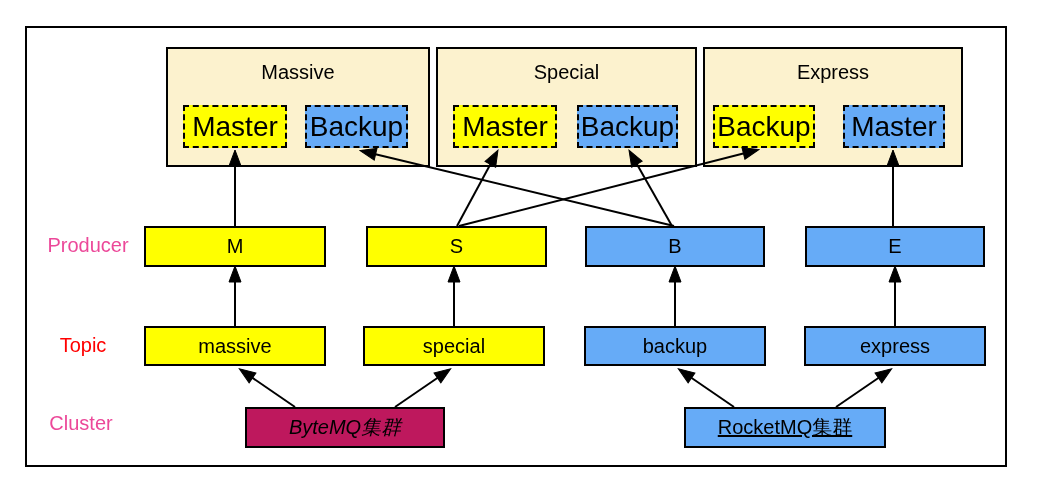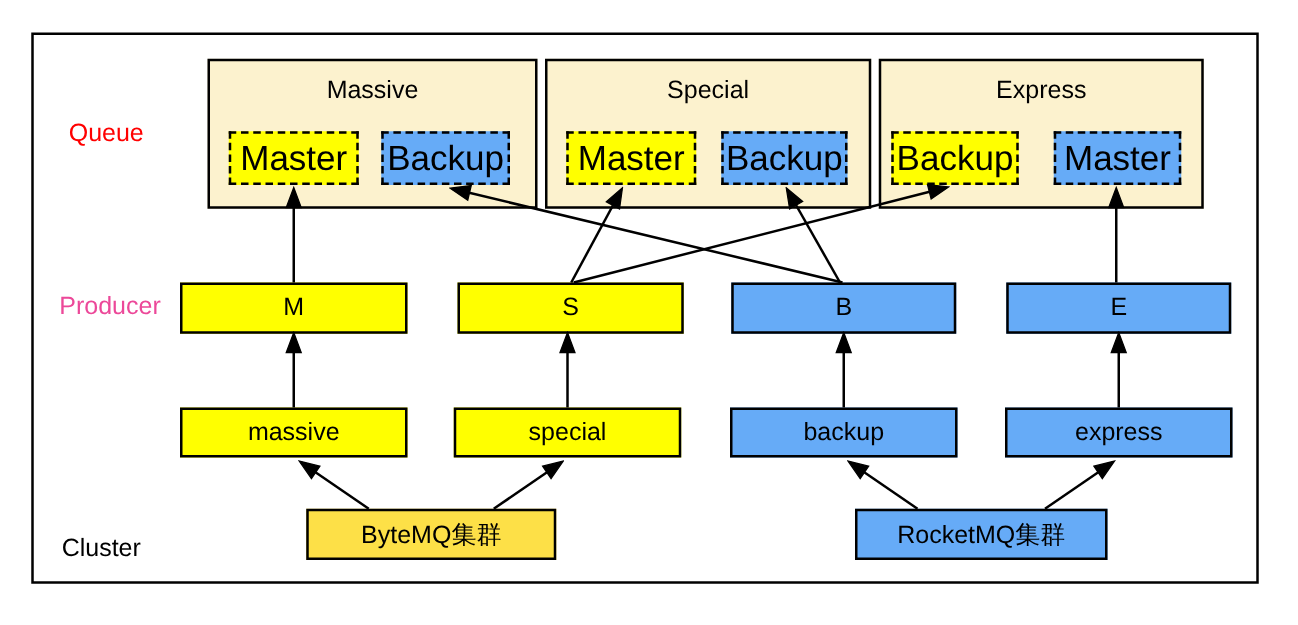--- a/index.html
+++ b/index.html
@@ -34,23 +34,23 @@
   .arrows{position:absolute;left:0;top:0;width:1038px;height:500px;pointer-events:none;}
   .arrows line{stroke:#000;stroke-width:2;}
 </style>
 </head>
 <body>
 
 <div class="canvas">
 
   <div class="frame"></div>
 
-  <div class="rowlabel" style="left: 30px; top: 96px; width: 110px; color: rgb(255, 0, 0);">Queue</div>
   <div class="rowlabel" style="left: 28px; top: 234px; width: 120px; color: #ec4899;">Producer</div>
-  <div class="rowlabel" style="left: 26px; top: 428px; width: 110px; color: #000000;">Cluster</div>
+  <div class="rowlabel" style="left: 28px; top: 334px; width: 110px; color: rgb(255, 0, 0);">Topic</div>
+  <div class="rowlabel" style="left: 26px; top: 412px; width: 110px; color: #ec4899;">Cluster</div>
 
   <div class="qgroup" style="left: 166px; width: 260px; background-color: rgb(252, 242, 206);">
     <div class="qtitle">Massive</div>
   </div>
   <div class="qnode" style="left: 183px; width: 100px; background-color: rgb(255, 255, 0);">Master</div>
   <div class="qnode" style="left: 305px; width: 99px; background-color: rgb(102, 171, 247);">Backup</div>
 
   <div class="qgroup" style="left: 436px; width: 257px; background-color: rgb(252, 242, 206);">
     <div class="qtitle">Special</div>
   </div>
@@ -66,22 +66,22 @@
   <div class="box" style="left: 144px; top: 226px; width: 178px; height: 37px; background-color: rgb(255, 255, 0);">M</div>
   <div class="box" style="left: 366px; top: 226px; width: 177px; height: 37px; background-color: rgb(255, 255, 0);">S</div>
   <div class="box" style="left: 585px; top: 226px; width: 176px; height: 37px; background-color: rgb(102, 171, 247);">B</div>
   <div class="box" style="left: 805px; top: 226px; width: 176px; height: 37px; background-color: rgb(102, 171, 247);">E</div>
 
   <div class="box" style="left: 144px; top: 326px; width: 178px; height: 36px; background-color: rgb(255, 255, 0);">massive</div>
   <div class="box" style="left: 363px; top: 326px; width: 178px; height: 36px; background-color: rgb(255, 255, 0);">special</div>
   <div class="box" style="left: 584px; top: 326px; width: 178px; height: 36px; background-color: rgb(102, 171, 247);">backup</div>
   <div class="box" style="left: 804px; top: 326px; width: 178px; height: 36px; background-color: rgb(102, 171, 247);">express</div>
 
-  <div class="box" style="left: 245px; top: 407px; width: 196px; height: 37px; background-color: #fde047;">ByteMQ集群</div>
-  <div class="box" style="left: 684px; top: 407px; width: 198px; height: 37px; background-color: rgb(102, 171, 247);">RocketMQ集群</div>
+  <div class="box" style="left: 245px; top: 407px; width: 196px; height: 37px; background-color: #be185d; font-style: italic;">ByteMQ集群</div>
+  <div class="box" style="left: 684px; top: 407px; width: 198px; height: 37px; background-color: rgb(102, 171, 247); text-decoration: underline;">RocketMQ集群</div>
 
   <svg class="arrows" width="1038" height="500" viewBox="0 0 1038 500">
     <defs>
       <marker id="ah" markerUnits="userSpaceOnUse" markerWidth="18" markerHeight="14" refX="15" refY="7" orient="auto">
         <path d="M1,1 L17,7 L1,13 Z" fill="#000" stroke="#000" stroke-width="1"></path>
       </marker>
     </defs>
 
     <line x1="235" y1="226" x2="235" y2="152" marker-end="url(#ah)"></line>
     <line x1="457" y1="226" x2="497" y2="152" marker-end="url(#ah)"></line>

